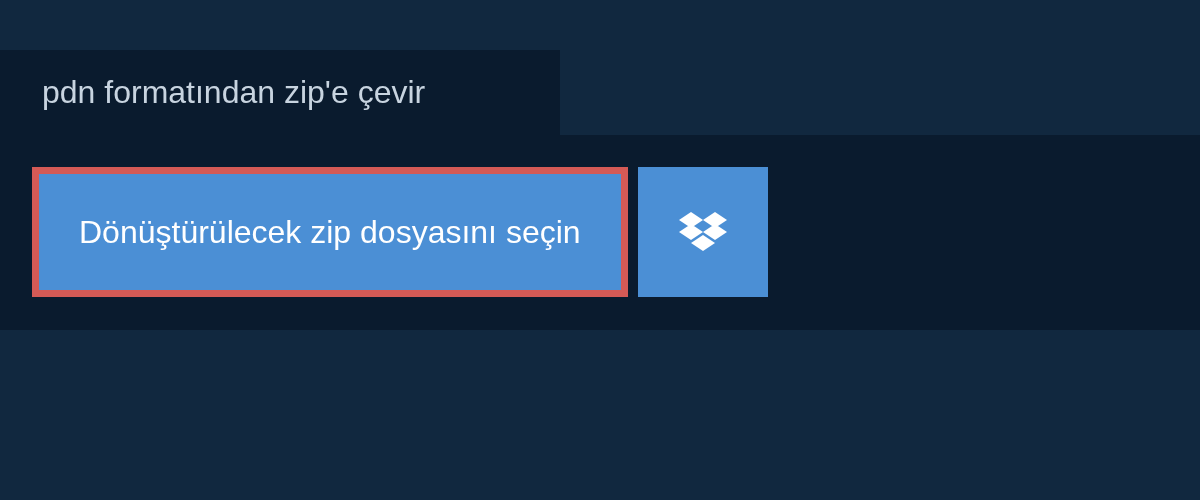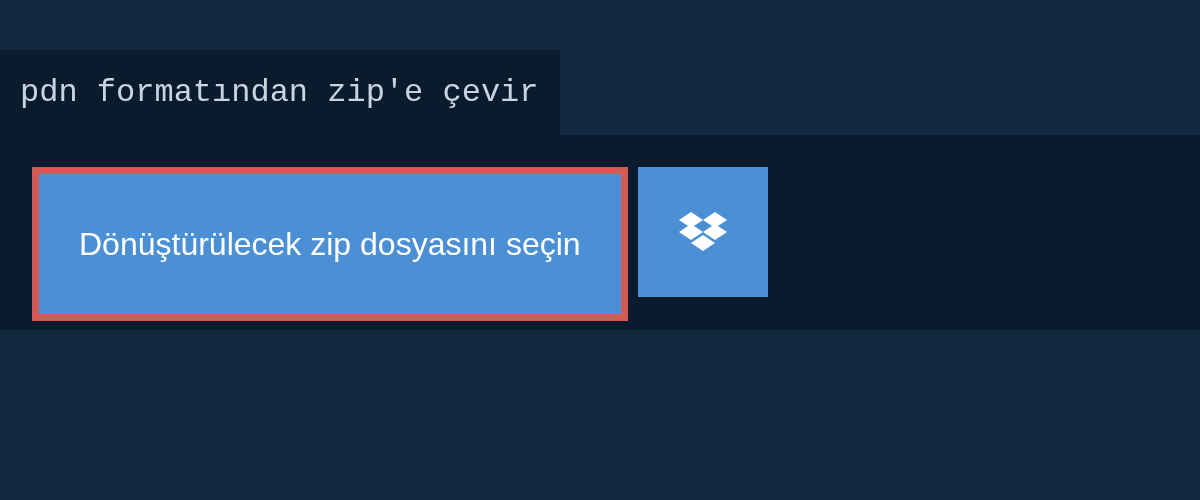--- a/index.html
+++ b/index.html
@@ -16,22 +16,21 @@
     }
     .header-bar {
       background-color: #0a1b2e;
       position: absolute;
       top: 50px;
       left: 0;
       width: 560px;
       height: 85px;
       display: flex;
       align-items: center;
-      padding-left: 20px;
-      font-family: Liberation Mono, monospace;
+      padding-left: 42px;
     }
     .header-title {
       color: #c8d4e0;
       font-size: 32px;
       font-weight: 400;
     }
     .content-panel {
       background-color: #0a1b2e;
       position: absolute;
       top: 135px;
@@ -49,21 +48,21 @@
       background-color: #4b8fd5;
       border: 7px solid #d45a56;
       color: #ffffff;
       font-size: 32px;
       font-weight: 400;
       padding: 32px 40px;
       cursor: pointer;
       display: flex;
       align-items: center;
       justify-content: center;
-      height: 154px;
+      height: 130px;
     }
     .dropbox-button {
       background-color: #4b8fd5;
       width: 130px;
       height: 130px;
       cursor: pointer;
       display: flex;
       align-items: center;
       justify-content: center;
     }

